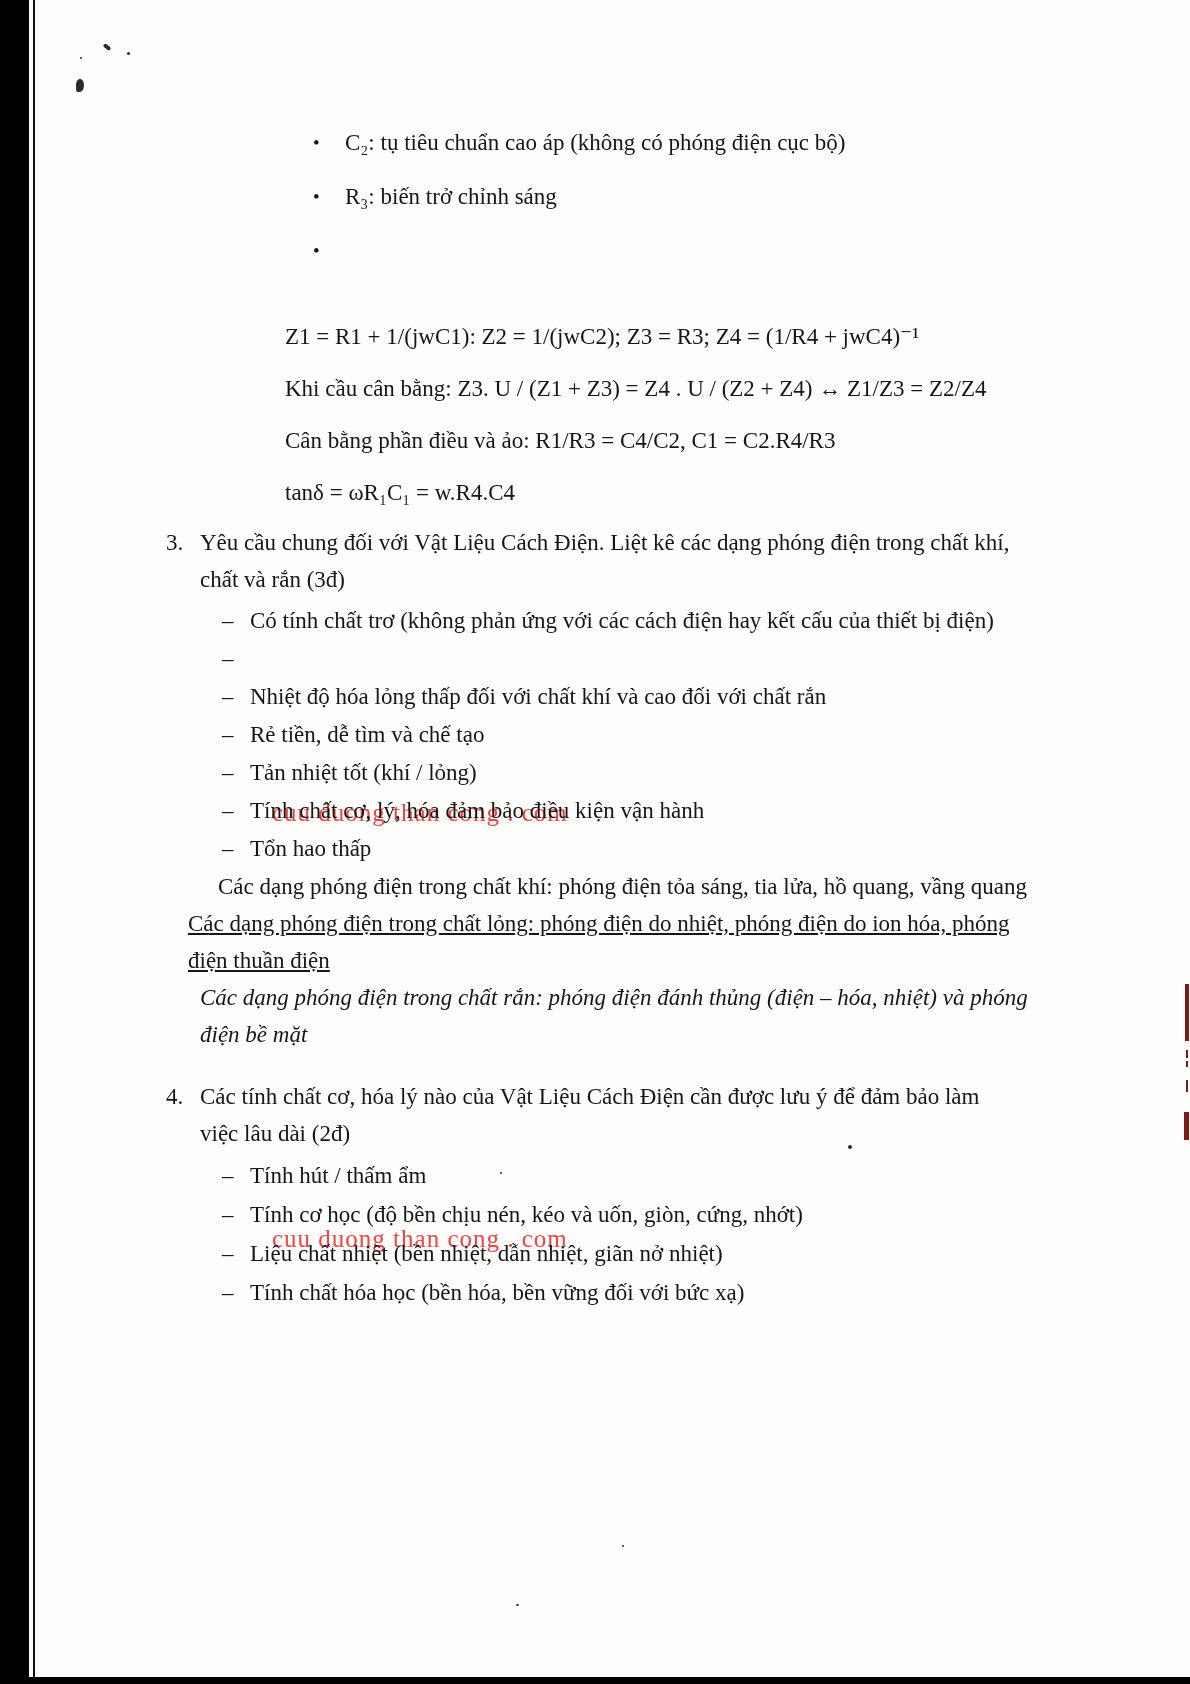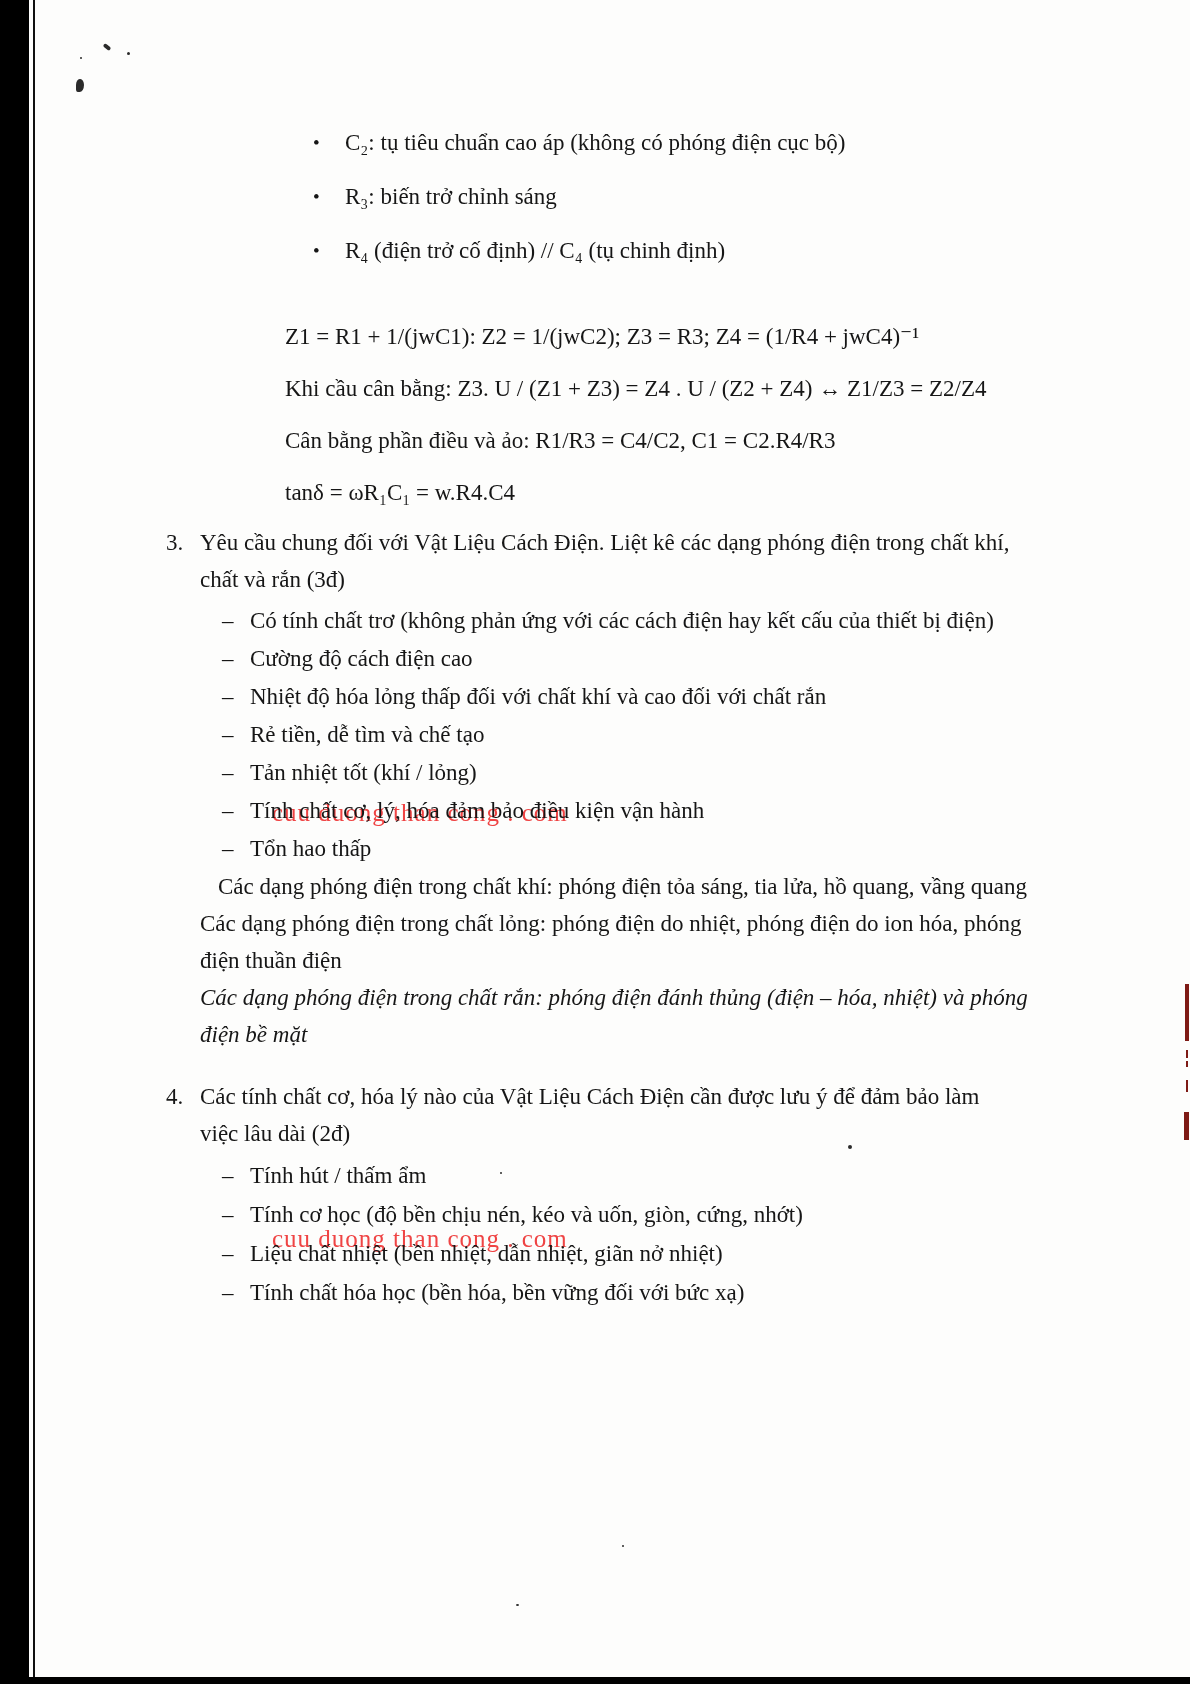--- a/index.html
+++ b/index.html
@@ -87,21 +87,20 @@
       <div class="bullet-row">
         <span class="bullet-marker">•</span>
         <span>C₂: tụ tiêu chuẩn cao áp (không có phóng điện cục bộ)</span>
       </div>
       <div class="bullet-row">
         <span class="bullet-marker">•</span>
         <span>R₃: biến trở chỉnh sáng</span>
       </div>
       <div class="bullet-row">
         <span class="bullet-marker">•</span>
-        <span>R₄ (điện trở cố định) // C₄ (tụ chinh định)</span>
       </div>
     </div>
 
     <div class="equation-block">
       <div class="equation-line">Z1 = R1 + 1/(jwC1): Z2 = 1/(jwC2); Z3 = R3; Z4 = (1/R4 + jwC4)⁻¹</div>
       <div class="equation-line">Khi cầu cân bằng: Z3. U / (Z1 + Z3) = Z4 . U / (Z2 + Z4) ↔ Z1/Z3 = Z2/Z4</div>
       <div class="equation-line">Cân bằng phần điều và ảo: R1/R3 = C4/C2, C1 = C2.R4/R3</div>
       <div class="equation-line">tanδ = ωR₁C₁ = w.R4.C4</div>
     </div>
 
@@ -111,21 +110,20 @@
         <span class="q-heading">Yêu cầu chung đối với Vật Liệu Cách Điện. Liệt kê các dạng phóng điện trong chất khí, chất và rắn (3đ)</span>
       </div>
 
       <div class="dash-list">
         <div class="dash-row">
           <span class="dash-marker">–</span>
           <span>Có tính chất trơ (không phản ứng với các cách điện hay kết cấu của thiết bị điện)</span>
         </div>
         <div class="dash-row">
           <span class="dash-marker">–</span>
-          <span>Cường độ cách điện cao</span>
         </div>
         <div class="dash-row">
           <span class="dash-marker">–</span>
           <span>Nhiệt độ hóa lỏng thấp đối với chất khí và cao đối với chất rắn</span>
         </div>
         <div class="dash-row">
           <span class="dash-marker">–</span>
           <span>Rẻ tiền, dễ tìm và chế tạo</span>
         </div>
         <div class="dash-row">
@@ -136,21 +134,21 @@
           <span class="dash-marker">–</span>
           <span>Tính chất cơ, lý, hóa đảm bảo điều kiện vận hành</span>
         </div>
         <div class="dash-row">
           <span class="dash-marker">–</span>
           <span>Tổn hao thấp</span>
         </div>
       </div>
 
       <div class="para" style="margin-left:52px;">Các dạng phóng điện trong chất khí: phóng điện tỏa sáng, tia lửa, hồ quang, vầng quang</div>
-      <div class="para" style="margin-left:34px;">Các dạng phóng điện trong chất lỏng: phóng điện do nhiệt, phóng điện do ion hóa, phóng điện thuần điện</div>
+      <div class="para" style="margin-left:22px;text-decoration:underline;">Các dạng phóng điện trong chất lỏng: phóng điện do nhiệt, phóng điện do ion hóa, phóng điện thuần điện</div>
       <div class="para" style="margin-left:34px;font-style:italic;">Các dạng phóng điện trong chất rắn: phóng điện đánh thủng (điện – hóa, nhiệt) và phóng điện bề mặt</div>
     </div>
 
     <div class="question q4">
       <div class="q-head">
         <span class="q-num">4.</span>
         <span class="q-heading">Các tính chất cơ, hóa lý nào của Vật Liệu Cách Điện cần được lưu ý để đảm bảo làm việc lâu dài (2đ)</span>
       </div>
 
       <div class="dash-list">

